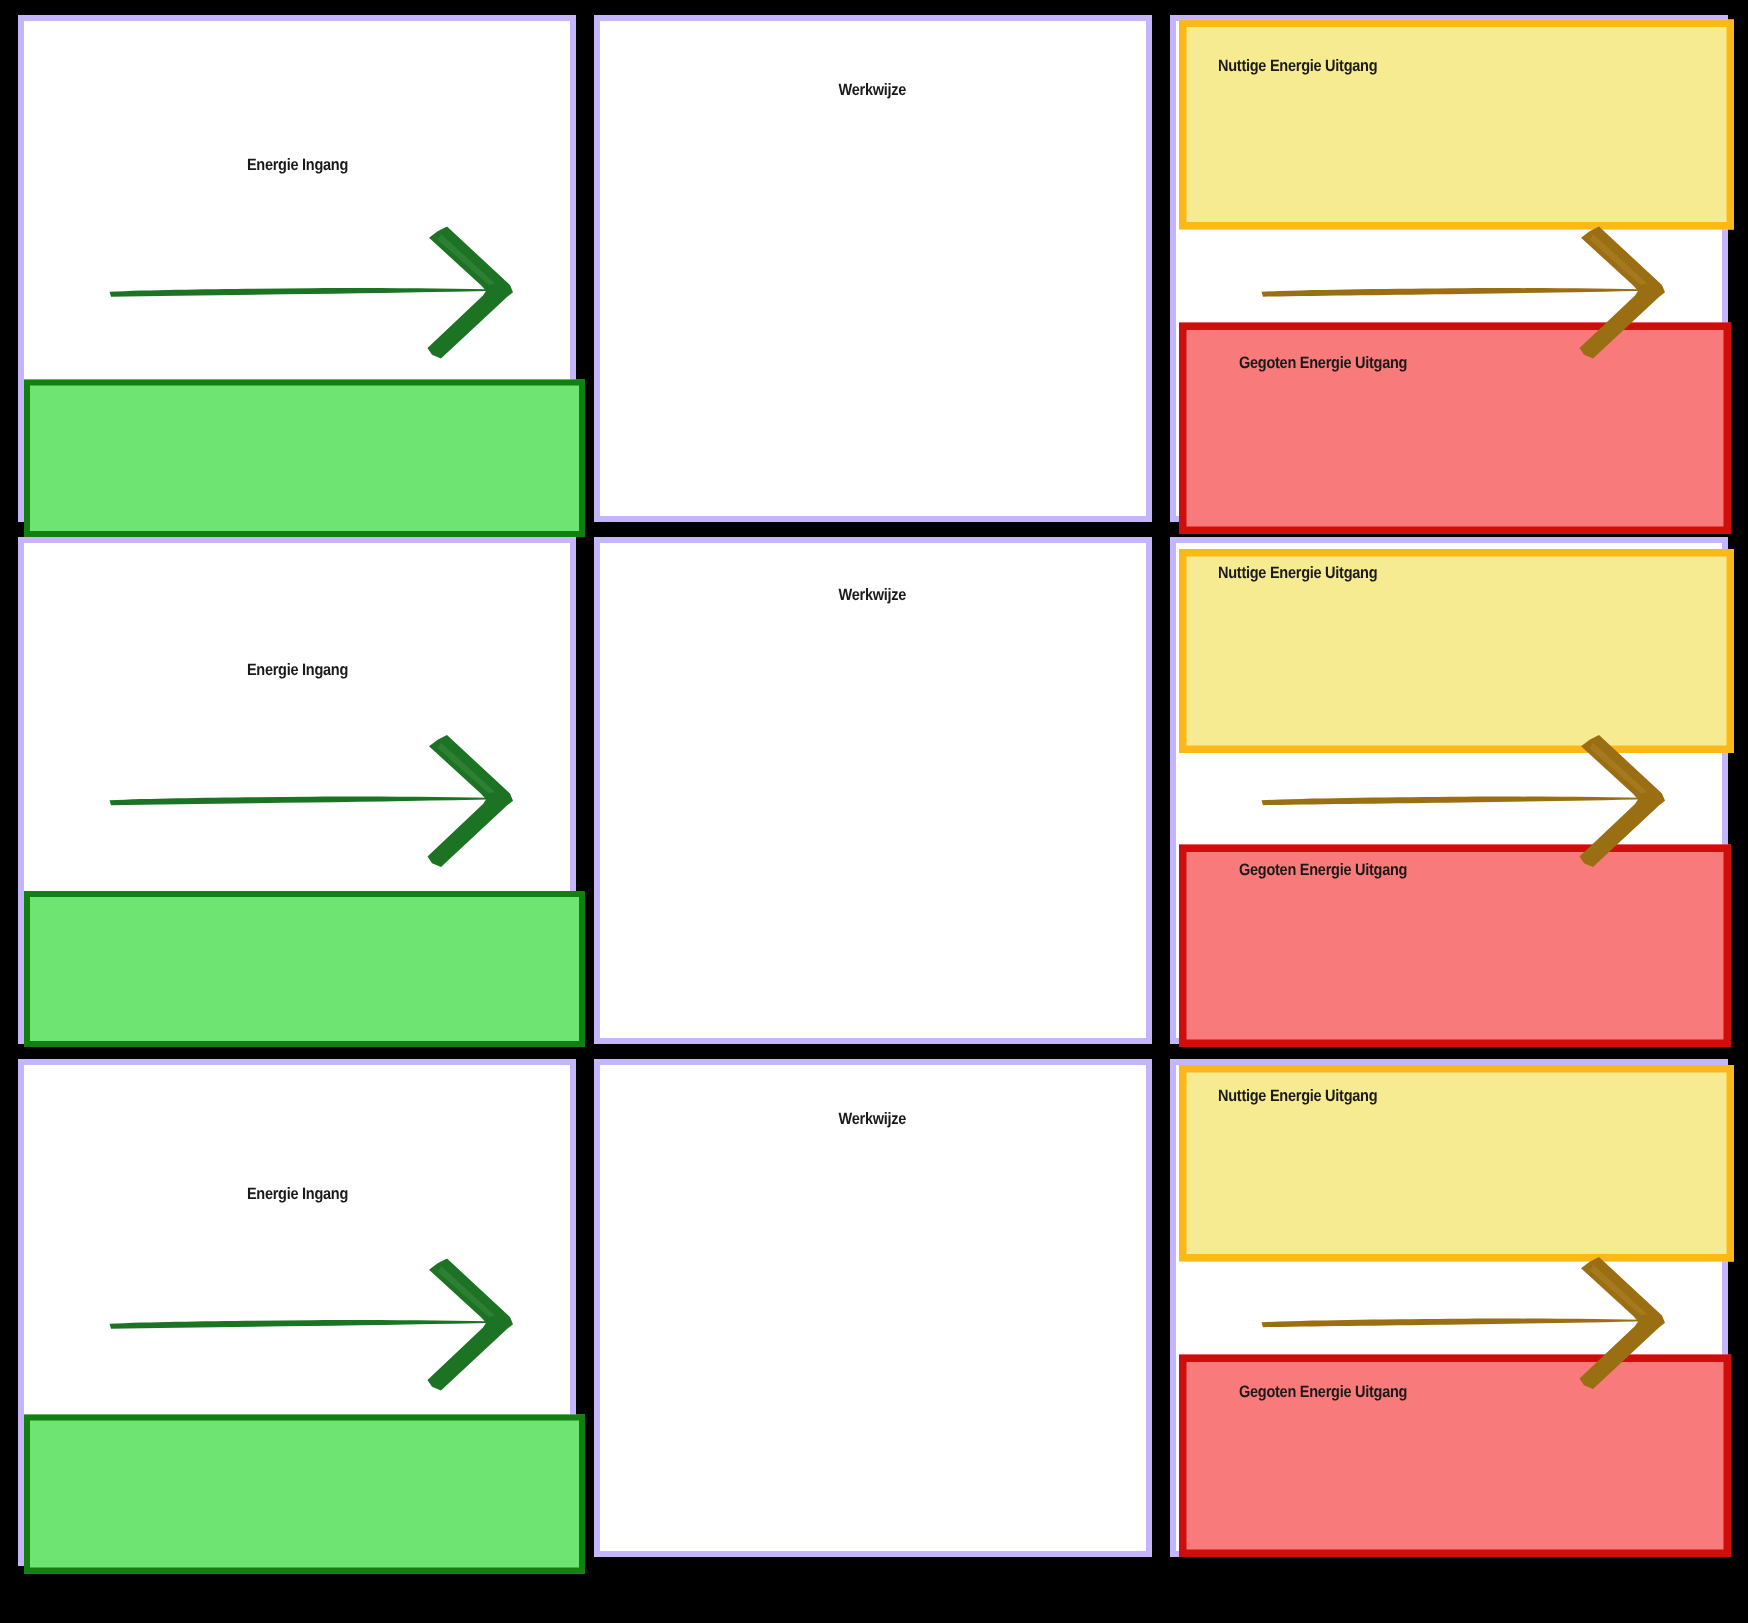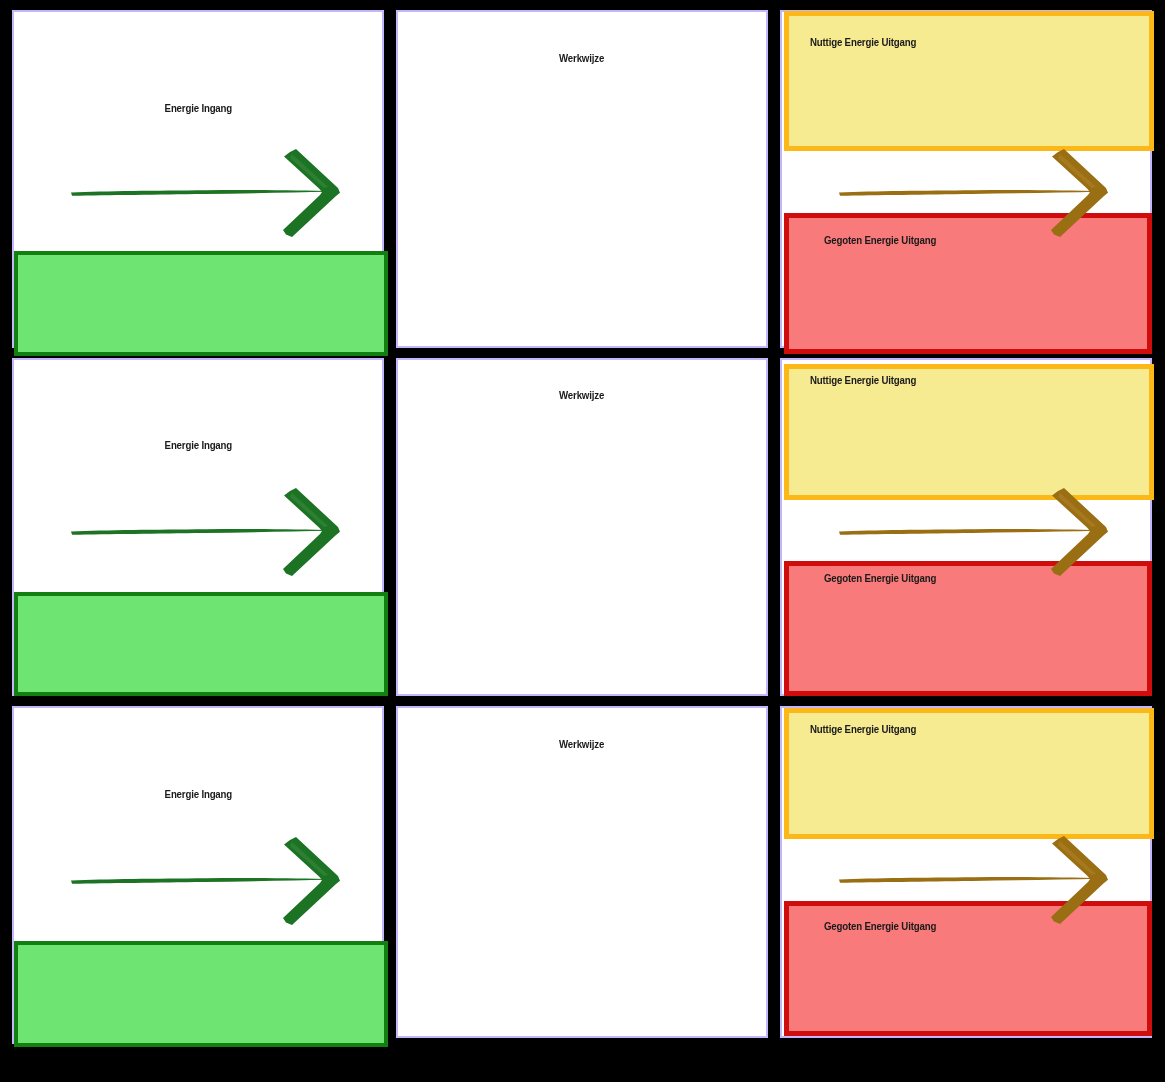--- a/index.html
+++ b/index.html
@@ -13,21 +13,21 @@
   .storyboard{
     position:relative;
     width:1165px;height:1082px;
     background:#000000;
   }
 
   
   .cell{
     position:absolute;
     background:#ffffff;
-    border:2px solid #c4b5fd;
+    border:4px solid #c4b5fd;
     box-sizing:border-box;
     overflow:visible;
   }
 
   .cell-inner{
     position:absolute;
     inset:0;
     overflow:visible;
   }
 

